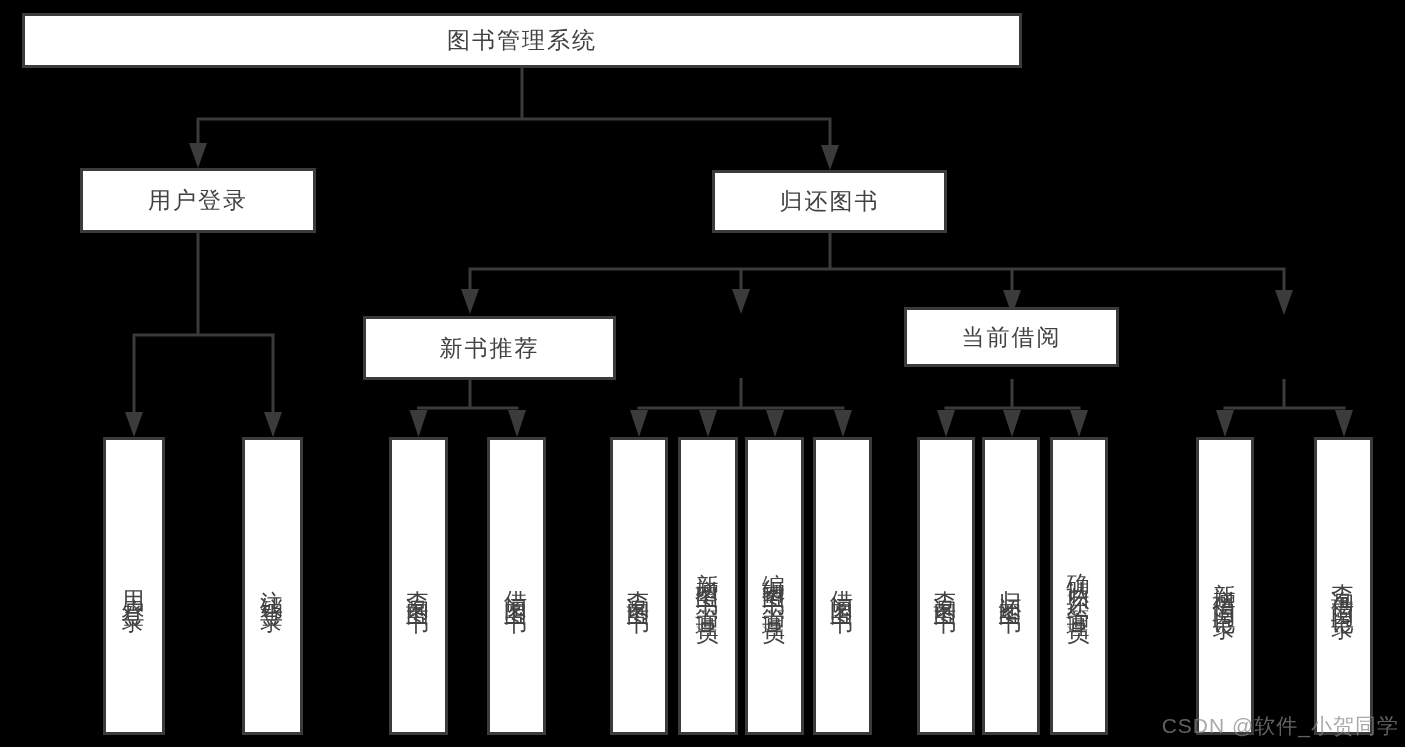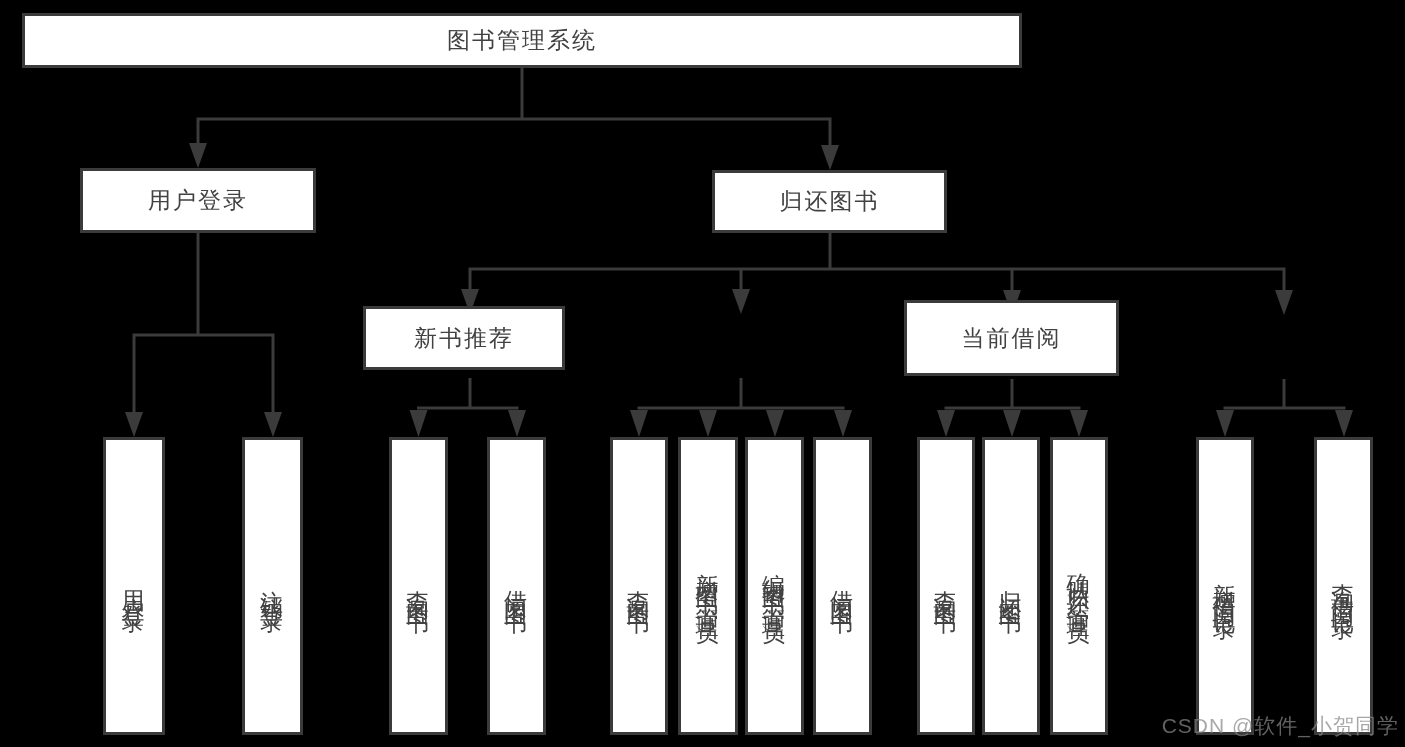--- a/index.html
+++ b/index.html
@@ -97,24 +97,24 @@
     <span>图书管理系统</span>
   </div>
 
   <div class="node hnode" style="left:80px;top:168px;width:236px;height:65px">
     <span>用户登录</span>
   </div>
   <div class="node hnode" style="left:712px;top:170px;width:235px;height:63px">
     <span>归还图书</span>
   </div>
 
-  <div class="node hnode" style="left:363px;top:306px;width:202px;height:64px">
+  <div class="node hnode" style="left:363px;top:316px;width:253px;height:64px">
     <span>新书推荐</span>
   </div>
-  <div class="node hnode" style="left:904px;top:300px;width:215px;height:76px">
+  <div class="node hnode" style="left:904px;top:307px;width:215px;height:60px">
     <span>当前借阅</span>
   </div>
 
   <div class="node leaf" style="left:103px;top:437px;width:62px;height:298px">
     <span>用户登录</span>
   </div>
   <div class="node leaf" style="left:242px;top:437px;width:61px;height:298px">
     <span>注销登录</span>
   </div>
 

